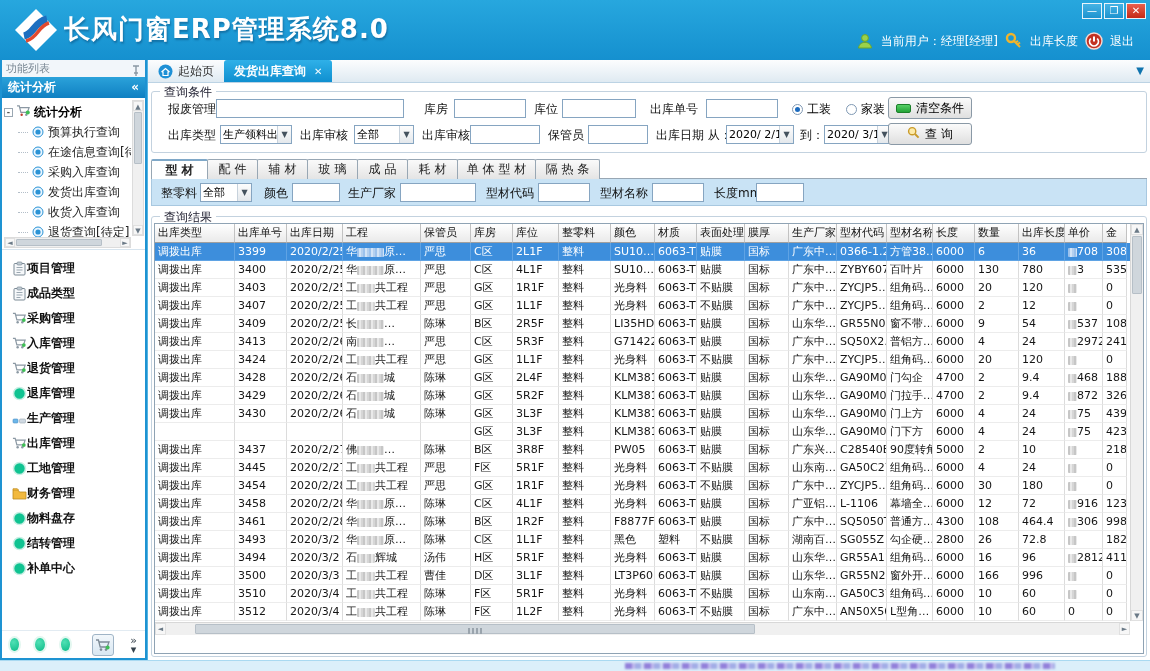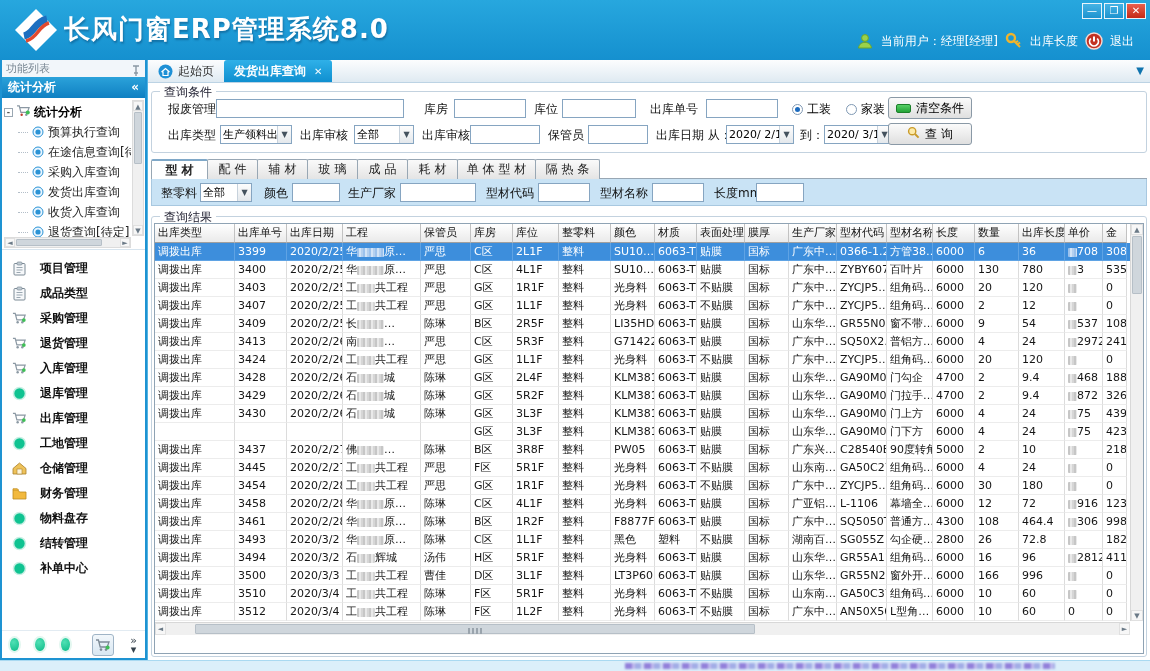--- a/index.html
+++ b/index.html
@@ -35,21 +35,21 @@
   .expbox{width:9px;height:9px;border:1px solid #9aa7b2;background:#fff;font-size:8px;line-height:7px;
           text-align:center;color:#555;flex:none;}
   .titem{display:flex;align-items:center;gap:4px;height:20px;padding-left:14px;white-space:nowrap;cursor:pointer;color:#222;}
   .guide{width:10px;border-bottom:1px dotted #b3bec8;height:0;flex:none;}
   .bullet{width:12px;height:12px;flex:none;}
   .vsb{position:absolute;right:1px;top:2px;bottom:13px;width:12px;background:#f0f0f0;border:1px solid #dcdcdc;}
   .hsb{position:absolute;left:2px;right:14px;bottom:1px;height:11px;background:#f0f0f0;border:1px solid #dcdcdc;}
   .sbarrow{position:absolute;background:#f7f7f7;color:#6b7a87;font-size:7px;text-align:center;border:1px solid #e0e0e0;}
   .sbthumb{position:absolute;background:#cfd6dc;border:1px solid #b6bfc7;border-radius:1px;}
   .menulist{flex:1;overflow:hidden;padding-top:6px;}
-  .mitem{display:flex;align-items:center;gap:13px;height:25px;padding-left:10px;font-size:12px;
+  .mitem{display:flex;align-items:center;gap:0;height:25px;padding-left:10px;font-size:12px;
          font-weight:bold;color:#111;cursor:pointer;white-space:nowrap;}
   .mitem .micon{width:15px;height:15px;flex:none;display:inline-block;}
   .tealdot{width:13px;height:13px;border-radius:50%;background:radial-gradient(circle at 38% 32%,#4fe0b4,#0cba87);
            box-shadow:0 0 0 2px #e3f7f0;}
   .side-toolbar{height:28px;flex:none;display:flex;align-items:center;gap:16px;padding:0 8px;border-top:1px solid #e2ebf2;}
   .cartbtn{width:30px;height:22px;border:1px solid #9fb4c6;border-radius:3px;margin-left:6px;
            background:linear-gradient(#f2f7fb,#d8e7f2);display:flex;align-items:center;justify-content:center;cursor:pointer;}
   .moreg{font-size:11px;color:#34404a;line-height:9px;text-align:center;cursor:pointer;}
   
   .main{flex:1;display:flex;flex-direction:column;background:#fff;min-width:0;border-left:1px solid #55b4e2;}
@@ -269,58 +269,58 @@
               </svg></span>
      <span>采购管理</span>
           </div>
           <div class="mitem">
      <span class="micon"><svg viewBox="0 0 16 14" width="15" height="14">
                 <path d="M1 2h2.4l1.8 7h7l1.8-5H4" fill="none" stroke="#8b98a3" stroke-width="1.3"></path>
                 <circle cx="6" cy="11.6" r="1.3" fill="#8b98a3"></circle>
                 <circle cx="11" cy="11.6" r="1.3" fill="#8b98a3"></circle>
                 <circle cx="12.6" cy="9.2" r="2" fill="#3fbf55"></circle>
               </svg></span>
-     <span>退货管理</span>
+     <span>入库管理</span>
           </div>
           <div class="mitem">
      <span class="micon"><svg viewBox="0 0 16 14" width="15" height="14">
                 <path d="M1 2h2.4l1.8 7h7l1.8-5H4" fill="none" stroke="#8b98a3" stroke-width="1.3"></path>
                 <circle cx="6" cy="11.6" r="1.3" fill="#8b98a3"></circle>
                 <circle cx="11" cy="11.6" r="1.3" fill="#8b98a3"></circle>
                 <circle cx="12.6" cy="9.2" r="2" fill="#3fbf55"></circle>
               </svg></span>
-     <span>入库管理</span>
+     <span>退货管理</span>
           </div>
           <div class="mitem">
      <span class="micon"><svg viewBox="0 0 15 15" width="15" height="15">
                 <circle cx="7.5" cy="7.5" r="6" fill="#10c391" stroke="#c9efe4" stroke-width="1.6"></circle>
               </svg></span>
      <span>退库管理</span>
+          </div>
+          <div class="mitem">
+     <span class="micon"><svg viewBox="0 0 15 15" width="15" height="15">
+                <rect x="1" y="8" width="5" height="4" rx="1" fill="#6db6e8" stroke="#4a90c8" stroke-width=".6"></rect>
+                <rect x="7.5" y="8" width="6" height="4" rx="1" fill="#cfd9e2" stroke="#9aa7b1" stroke-width=".6"></rect>
+              </svg></span>
+     <span>生产管理</span>
           </div>
           <div class="mitem">
      <span class="micon"><svg viewBox="0 0 16 14" width="15" height="14">
                 <path d="M1 2h2.4l1.8 7h7l1.8-5H4" fill="none" stroke="#8b98a3" stroke-width="1.3"></path>
                 <circle cx="6" cy="11.6" r="1.3" fill="#8b98a3"></circle>
                 <circle cx="11" cy="11.6" r="1.3" fill="#8b98a3"></circle>
                 <circle cx="12.6" cy="9.2" r="2" fill="#3fbf55"></circle>
               </svg></span>
      <span>出库管理</span>
           </div>
           <div class="mitem">
      <span class="micon"><svg viewBox="0 0 15 15" width="15" height="15">
                 <circle cx="7.5" cy="7.5" r="6" fill="#10c391" stroke="#c9efe4" stroke-width="1.6"></circle>
               </svg></span>
      <span>工地管理</span>
-          </div>
-          <div class="mitem">
-     <span class="micon"><svg viewBox="0 0 15 15" width="15" height="15">
-                <path d="M1 7.5 7.5 2 14 7.5V13H1z" fill="#eec25a" stroke="#a8802c" stroke-width=".8"></path>
-                <rect x="5" y="8" width="5" height="5" fill="#fdf4da" stroke="#a8802c" stroke-width=".6"></rect>
-              </svg></span>
-     <span>仓储管理</span>
           </div>
           <div class="mitem">
      <span class="micon"><svg viewBox="0 0 15 15" width="15" height="15">
                 <path d="M1 4h5l1.5 2H14v7H1z" fill="#f2b93e" stroke="#bd8a1e" stroke-width=".8"></path>
                 <path d="M1 4V2.8h4.4L6.6 4" fill="#f2b93e" stroke="#bd8a1e" stroke-width=".8"></path>
               </svg></span>
      <span>财务管理</span>
           </div>
           <div class="mitem">
      <span class="micon"><svg viewBox="0 0 15 15" width="15" height="15">

